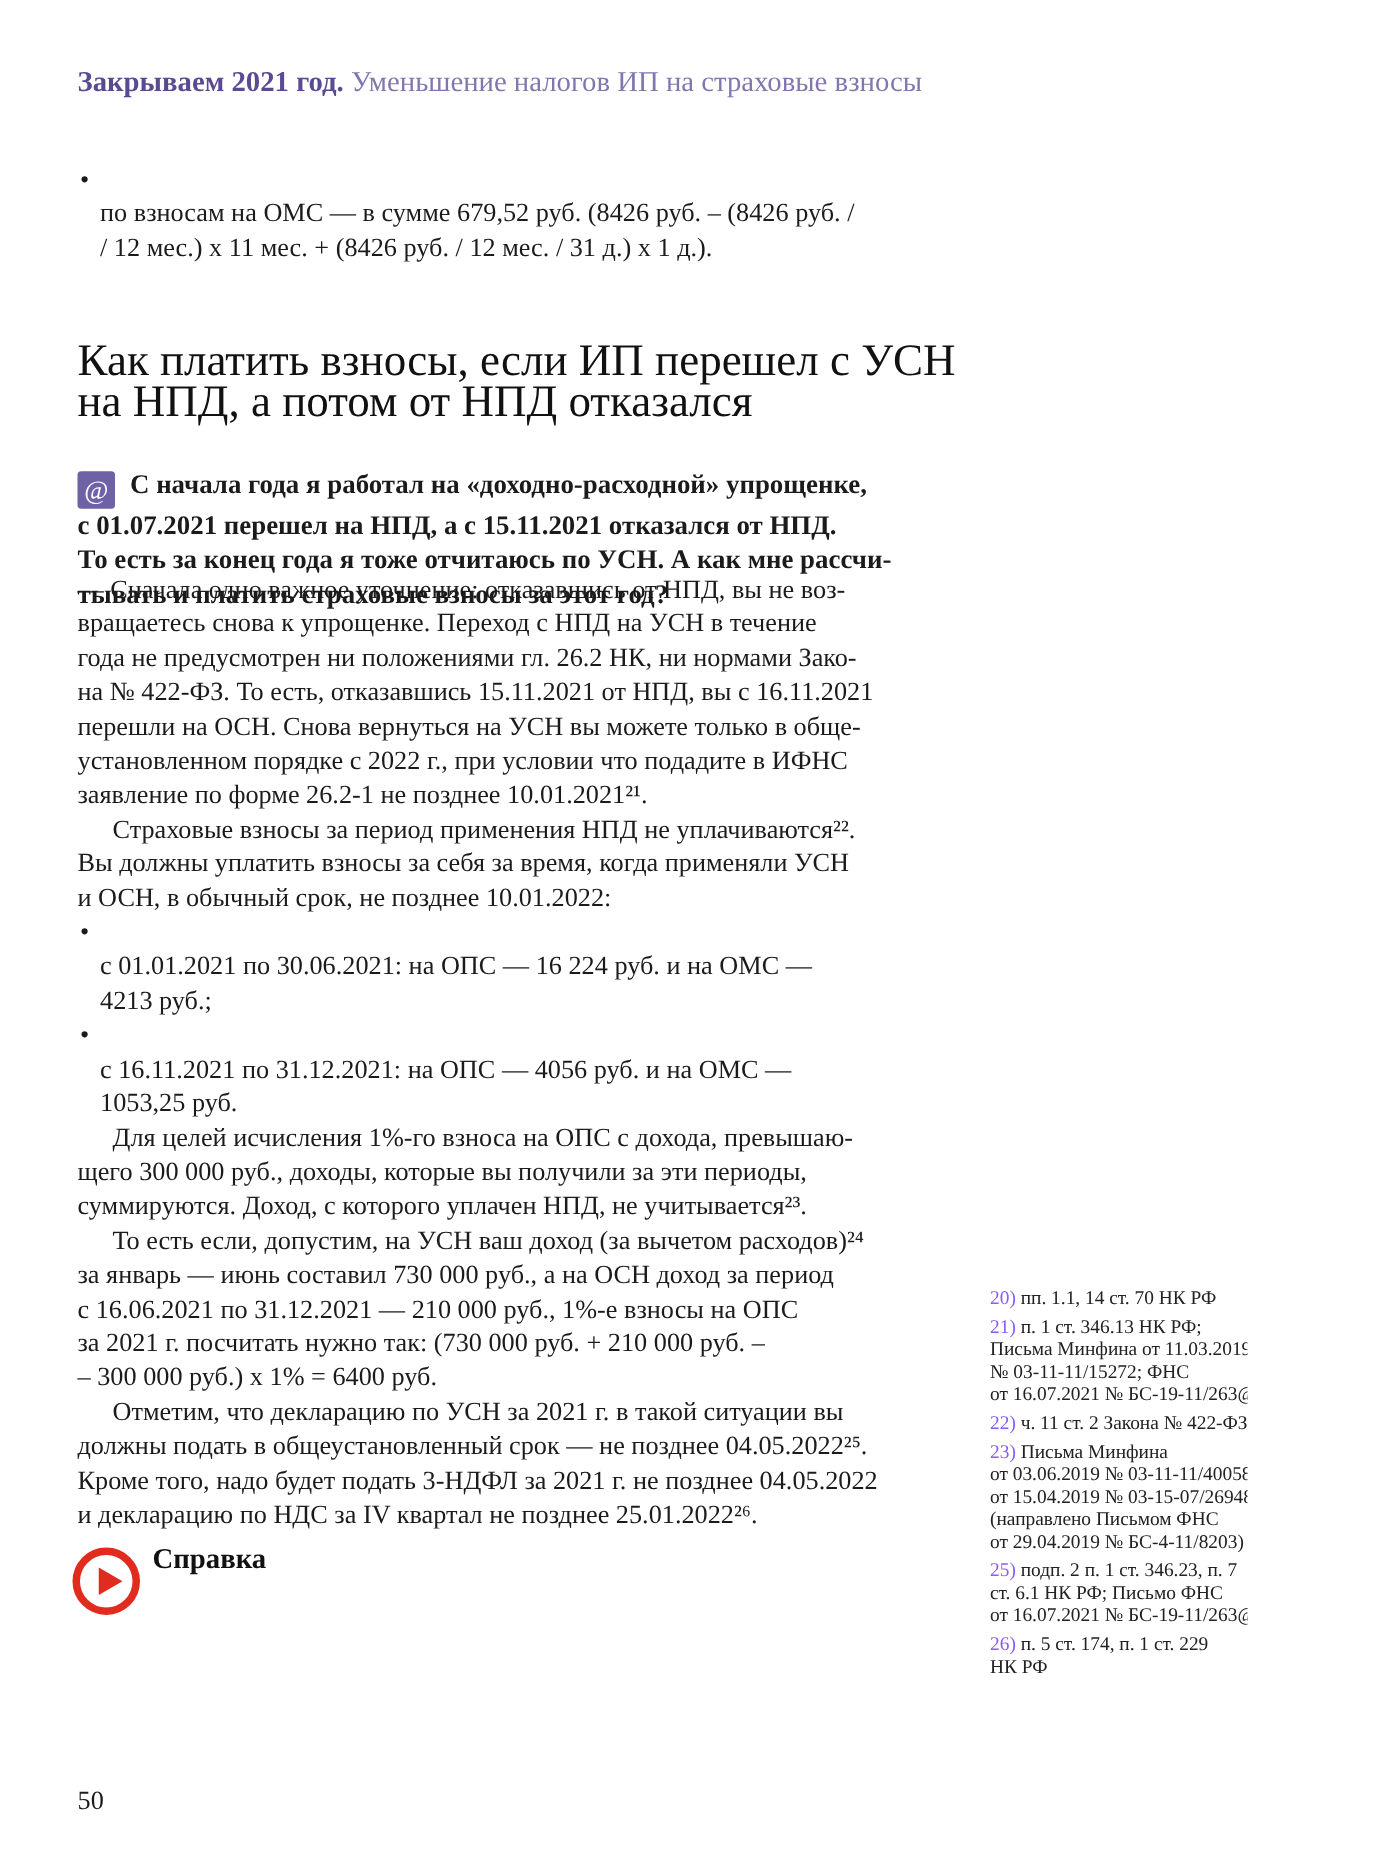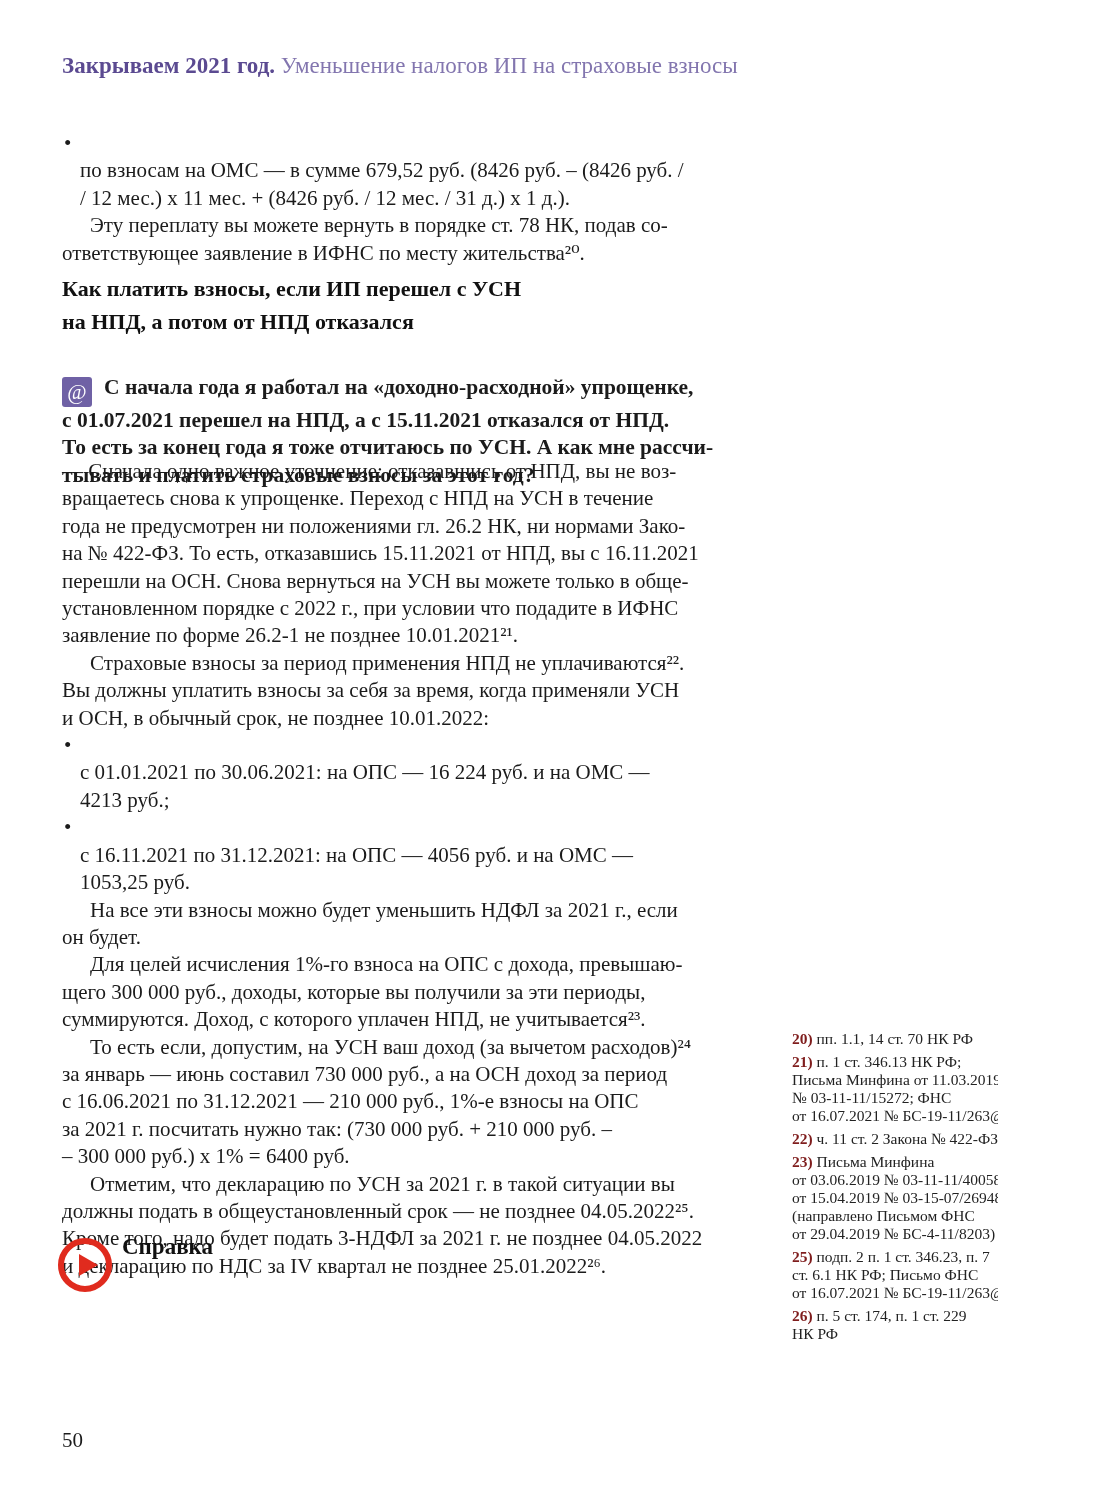--- a/index.html
+++ b/index.html
@@ -17,21 +17,21 @@
   
   .intro{position:absolute;left:62px;top:130px;width:700px;font-size:21px;line-height:27.4px;}
   .bullet-item{position:relative;padding-left:18px;}
   .bullet-mark{position:absolute;left:2px;top:0;}
   .indent{text-indent:28px;}
   .intro p,.answer p{margin:0;}
 
   
   .section-heading{
     position:absolute;left:62px;top:272px;margin:0;
-    font-size:22px;line-height:33px;font-weight:bold;color:#111111;
+    font-size:36px;line-height:33px;font-weight:normal;color:#111111;
   }
 
   
   .question{
     position:absolute;left:62px;top:346px;width:706px;
     font-size:21.5px;line-height:27.6px;font-weight:bold;
   }
   .at-badge{
     display:inline-block;width:30px;height:30px;margin-right:12px;
     background:#6f61a5;color:#ffffff;border-radius:3px;
@@ -51,41 +51,39 @@
   .play-icon .tri{
     position:absolute;left:15px;top:10px;width:0;height:0;
     border-left:19px solid #e02b1e;border-top:11px solid transparent;border-bottom:11px solid transparent;
   }
   .ref-title{margin:0 0 12px 64px;font-size:23px;font-weight:bold;color:#111111;}
   .ref-text{margin:0 0 0 64px;font-size:20px;line-height:27.3px;font-weight:bold;color:#171717;}
 
   
   .footnotes{position:absolute;left:792px;top:1030px;width:276px;font-size:15.5px;line-height:18px;color:#222222;}
   .footnote{margin-bottom:5px;}
-  .fn-num{font-weight:bold;color:#7f1d1d;}
+  .fn-num{font-weight:normal;color:#8b5cf6;}
 
   
   .page-number{position:absolute;left:62px;top:1428px;font-size:21px;}
 </style>
 </head>
 <body>
 
 <div class="page">
 
   <div class="page-header">
     <span class="brand">Закрываем 2021 год.</span><span class="topic"> Уменьшение налогов ИП на страховые взносы</span>
   </div>
 
   <div class="intro">
     <p class="bullet-item pre">
       <span class="bullet-mark">•</span><span>по взносам на ОМС — в сумме 679,52 руб. (8426 руб. – (8426 руб. /
 / 12 мес.) х 11 мес. + (8426 руб. / 12 мес. / 31 д.) х 1 д.).</span>
     </p>
-    <p class="indent pre">Эту переплату вы можете вернуть в порядке ст. 78 НК, подав со-
-ответствующее заявление в ИФНС по месту жительства²⁰.</p>
   </div>
 
   <h2 class="section-heading pre">Как платить взносы, если ИП перешел с УСН
 на НПД, а потом от НПД отказался</h2>
 
   <div class="question pre">
     <span class="at-badge">@</span><span>С начала года я работал на «доходно-расходной» упрощенке,
 с 01.07.2021 перешел на НПД, а с 15.11.2021 отказался от НПД.
 То есть за конец года я тоже отчитаюсь по УСН. А как мне рассчи-
 тывать и платить страховые взносы за этот год?</span>
@@ -103,22 +101,20 @@
 Вы должны уплатить взносы за себя за время, когда применяли УСН
 и ОСН, в обычный срок, не позднее 10.01.2022:</p>
     <p class="bullet-item pre">
       <span class="bullet-mark">•</span><span>с 01.01.2021 по 30.06.2021: на ОПС — 16 224 руб. и на ОМС —
 4213 руб.;</span>
     </p>
     <p class="bullet-item pre">
       <span class="bullet-mark">•</span><span>с 16.11.2021 по 31.12.2021: на ОПС — 4056 руб. и на ОМС —
 1053,25 руб.</span>
     </p>
-    <p class="indent pre">На все эти взносы можно будет уменьшить НДФЛ за 2021 г., если
-он будет.</p>
     <p class="indent pre">Для целей исчисления 1%-го взноса на ОПС с дохода, превышаю-
 щего 300 000 руб., доходы, которые вы получили за эти периоды,
 суммируются. Доход, с которого уплачен НПД, не учитывается²³.</p>
     <p class="indent pre">То есть если, допустим, на УСН ваш доход (за вычетом расходов)²⁴
 за январь — июнь составил 730 000 руб., а на ОСН доход за период
 с 16.06.2021 по 31.12.2021 — 210 000 руб., 1%-е взносы на ОПС
 за 2021 г. посчитать нужно так: (730 000 руб. + 210 000 руб. –
 – 300 000 руб.) х 1% = 6400 руб.</p>
     <p class="indent pre">Отметим, что декларацию по УСН за 2021 г. в такой ситуации вы
 должны подать в общеустановленный срок — не позднее 04.05.2022²⁵.

